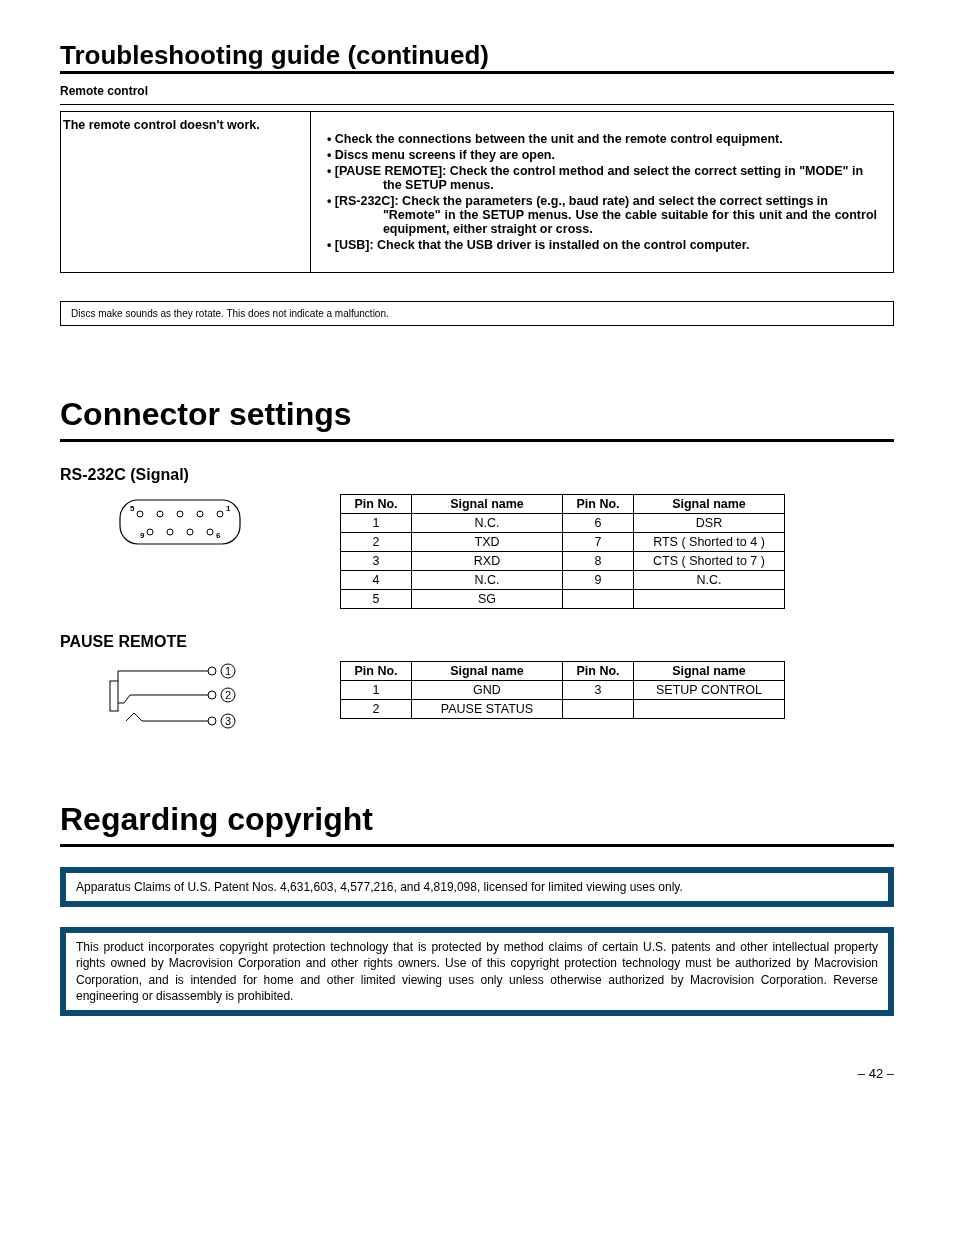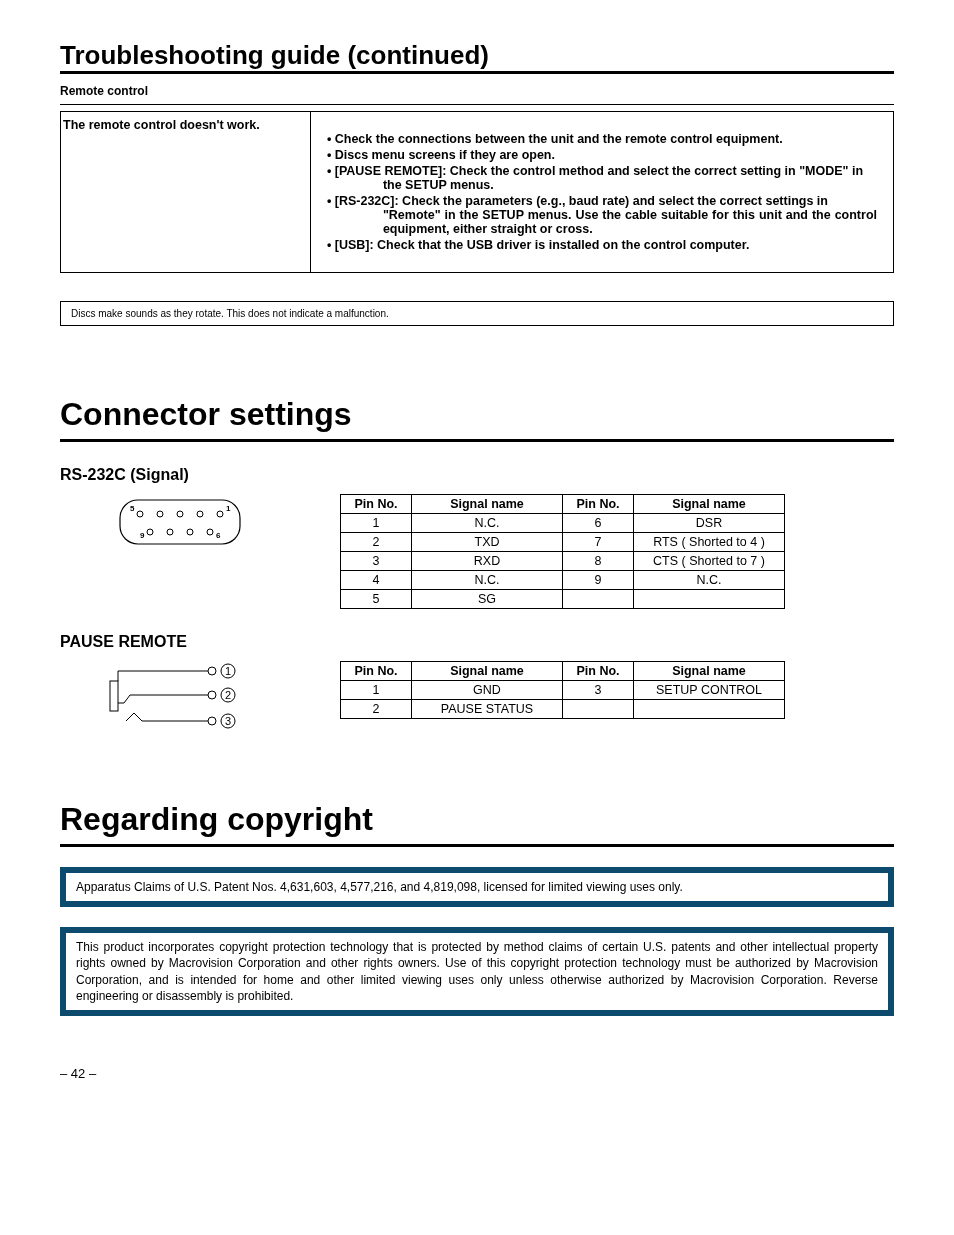--- a/index.html
+++ b/index.html
@@ -105,21 +105,21 @@
   }
   .copyright-box {
     border: 6px solid #0c4a6e;
     padding: 6px 10px;
     margin-top: 20px;
     font-size: 12px;
     text-align: justify;
     line-height: 1.35;
   }
   .page-num {
-    text-align: left;
+    text-align: right;
     margin-top: 50px;
     font-size: 13px;
   }
 </style>
 </head>
 <body>
 
 <div class="page-title">Troubleshooting guide (continued)</div>
 <hr class="hr-thick">
 

